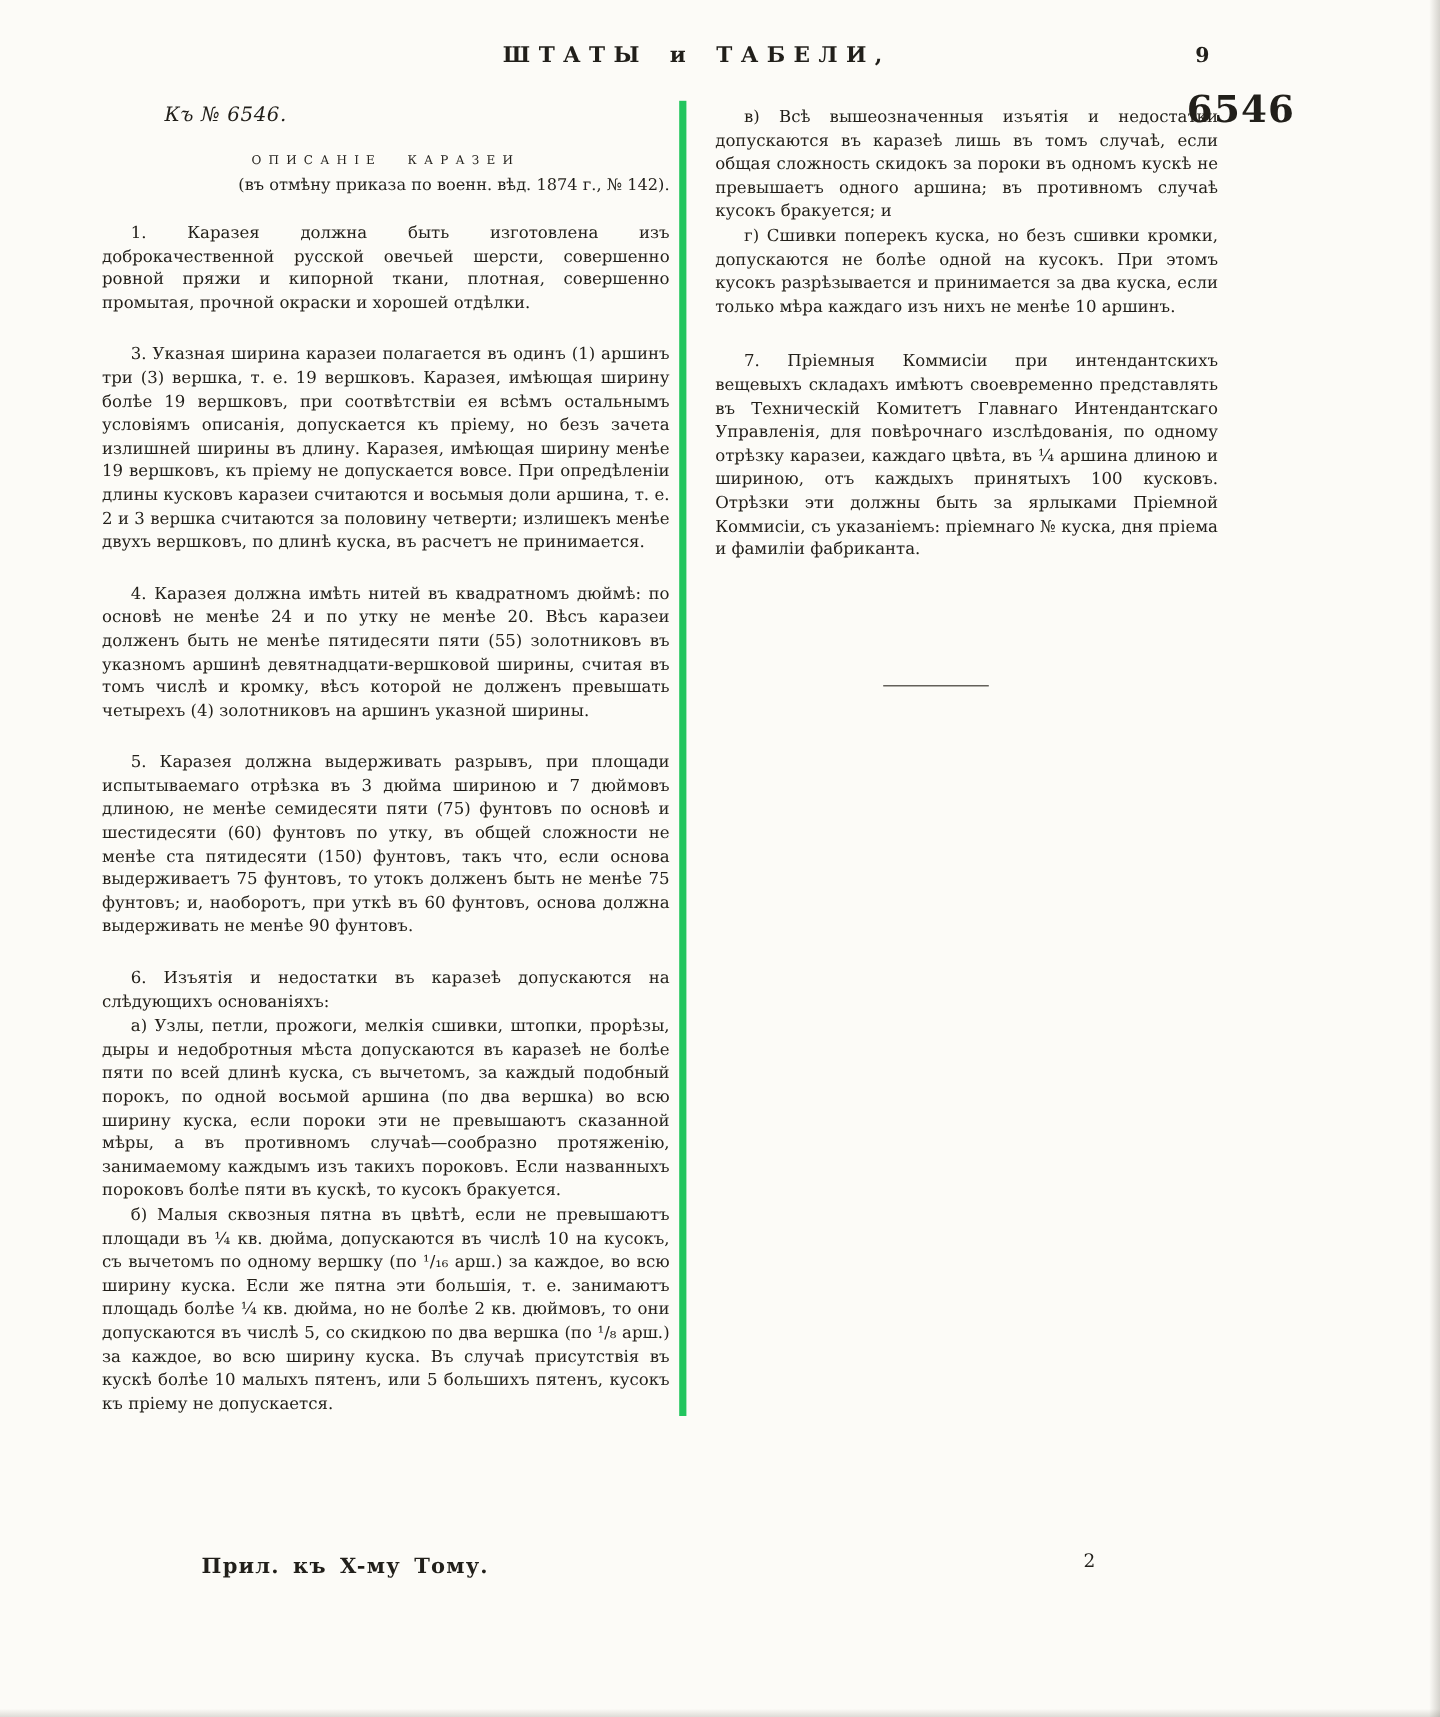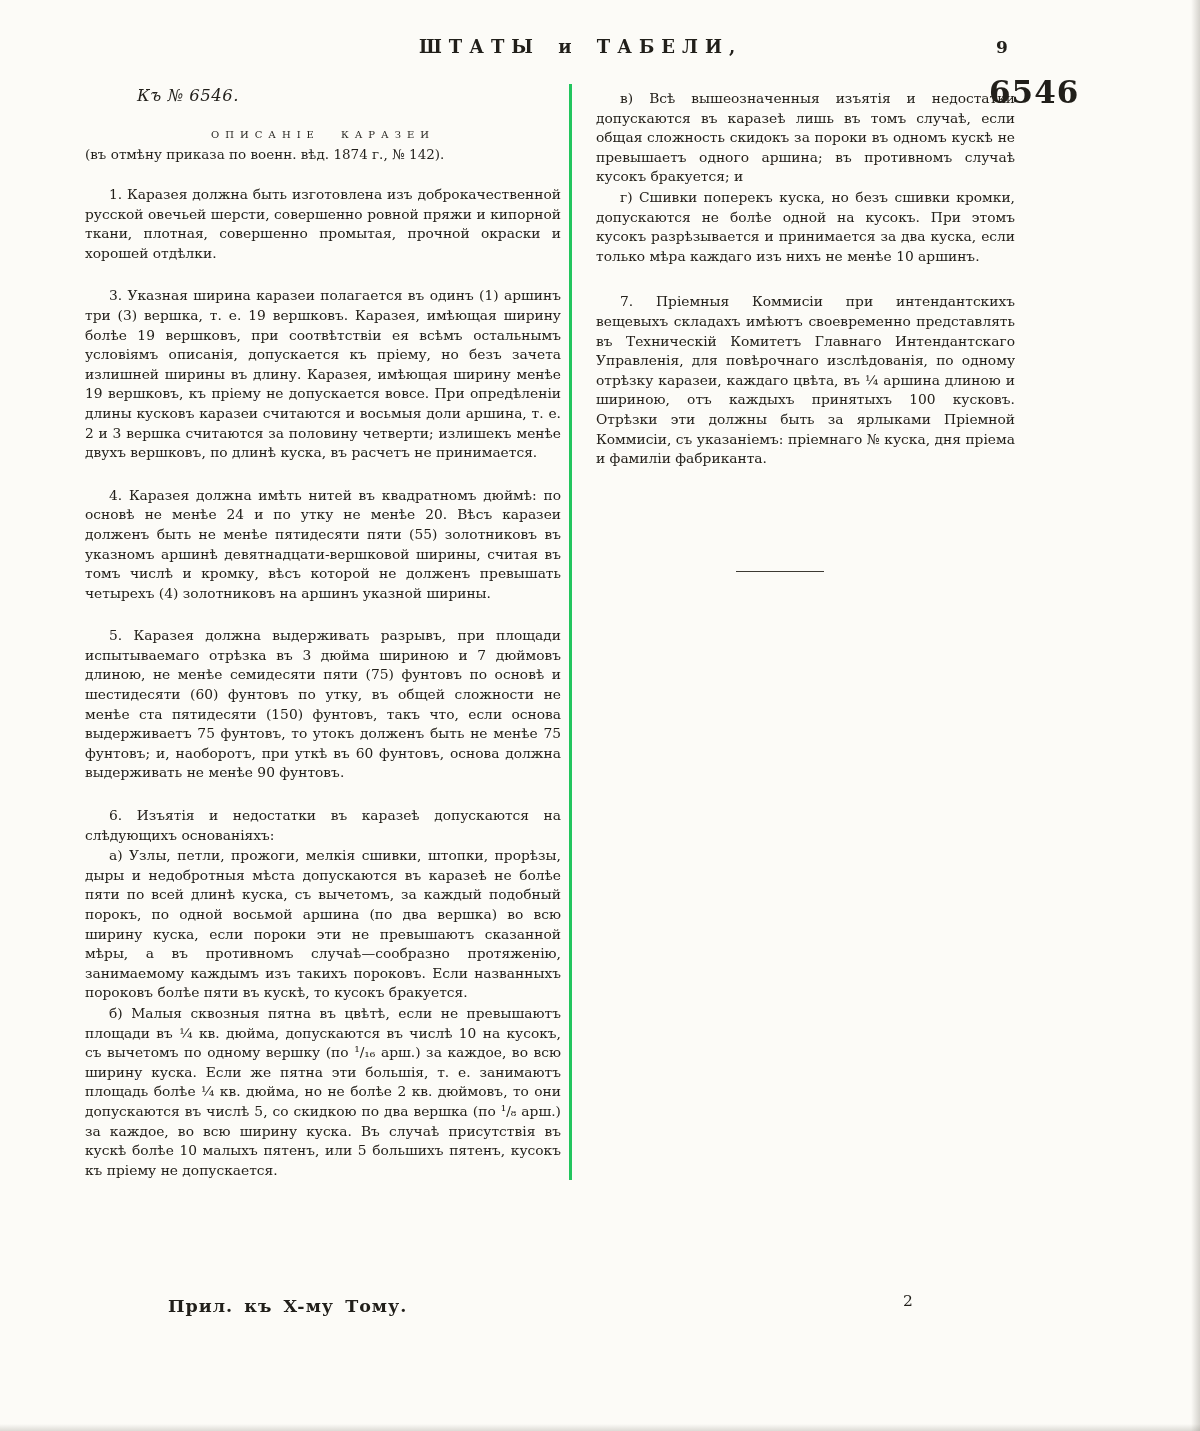--- a/index.html
+++ b/index.html
@@ -41,35 +41,35 @@
     font-size: 31px; font-weight: bold; letter-spacing: 1px;
   }
 
   
   .columns {
     position: absolute; top: 84px; left: 85px; width: 930px;
     display: flex; align-items: stretch;
   }
   .col-left {
     width: 487px; padding-right: 8px;
-    border-right: 3px solid #22c55e;
+    border-right: 6px solid #22c55e;
   }
   .col-right { flex: 1; padding-left: 24px; }
 
   .ref {
     font-style: italic; font-size: 16.5px;
     margin: 2px 0 0 52px; letter-spacing: 0.5px;
   }
   .title {
     text-align: center; font-size: 10px;
     letter-spacing: 6px; word-spacing: 12px;
     margin-top: 24px; white-space: nowrap;
   }
   .subtitle {
-    text-align: left; font-size: 13.5px;
+    text-align: right; font-size: 13.5px;
     margin-top: 6px; margin-bottom: 12px;
   }
 
   p {
     font-size: 13.8px; line-height: 19.6px;
     text-align: justify; text-indent: 24px;
     margin-top: 23px; color: #23201a;
   }
   p.sub { margin-top: 1px; }
   .col-right p.first { margin-top: 5px; }

